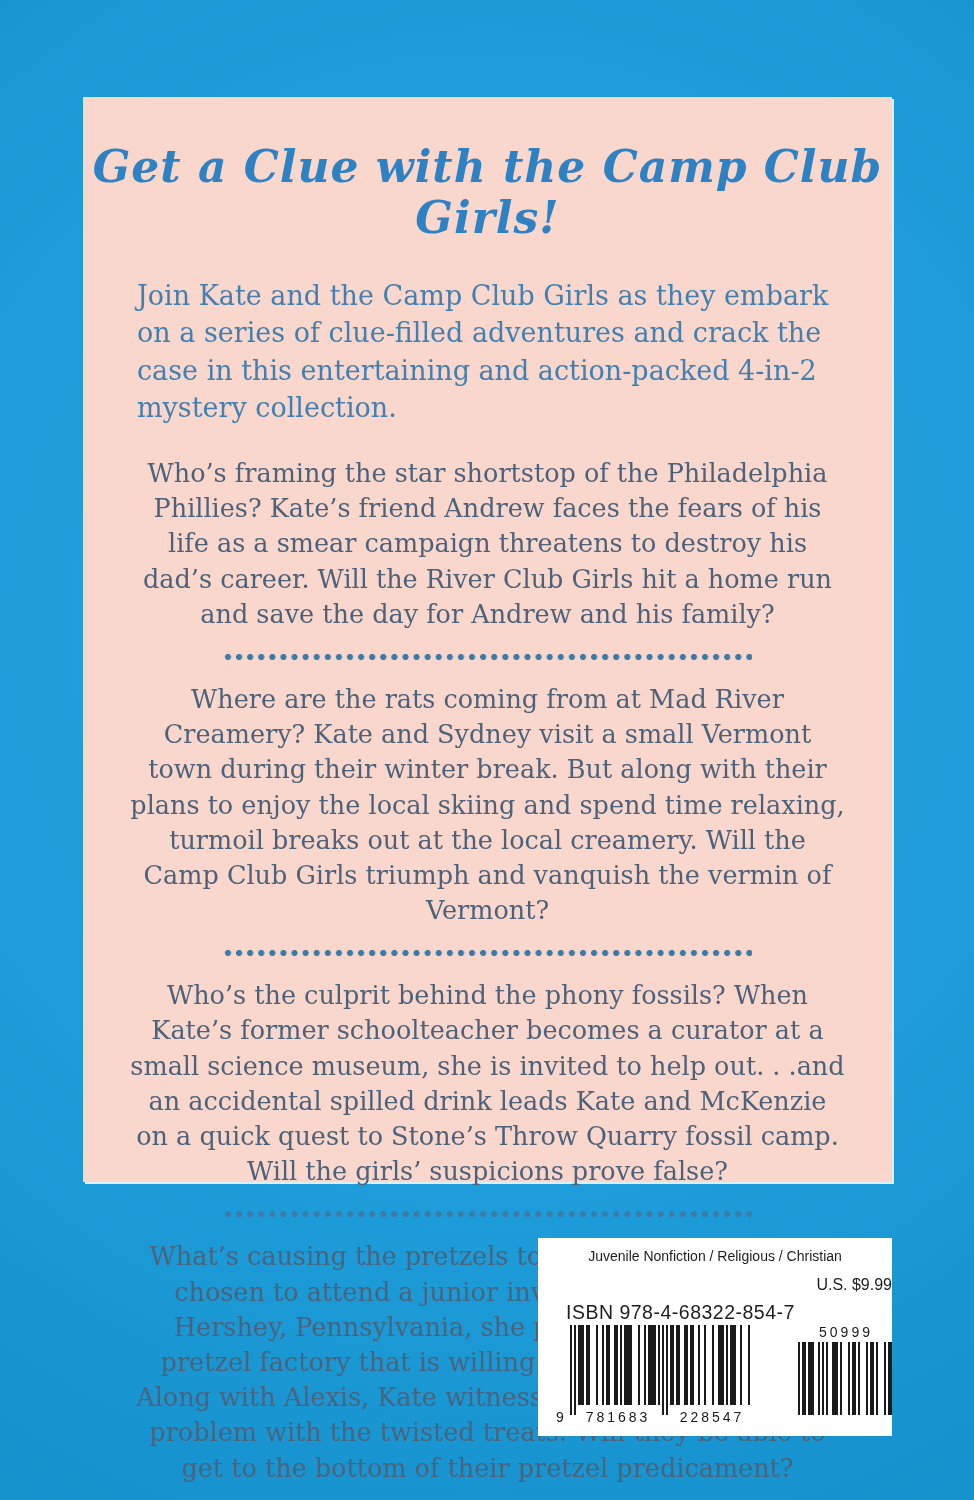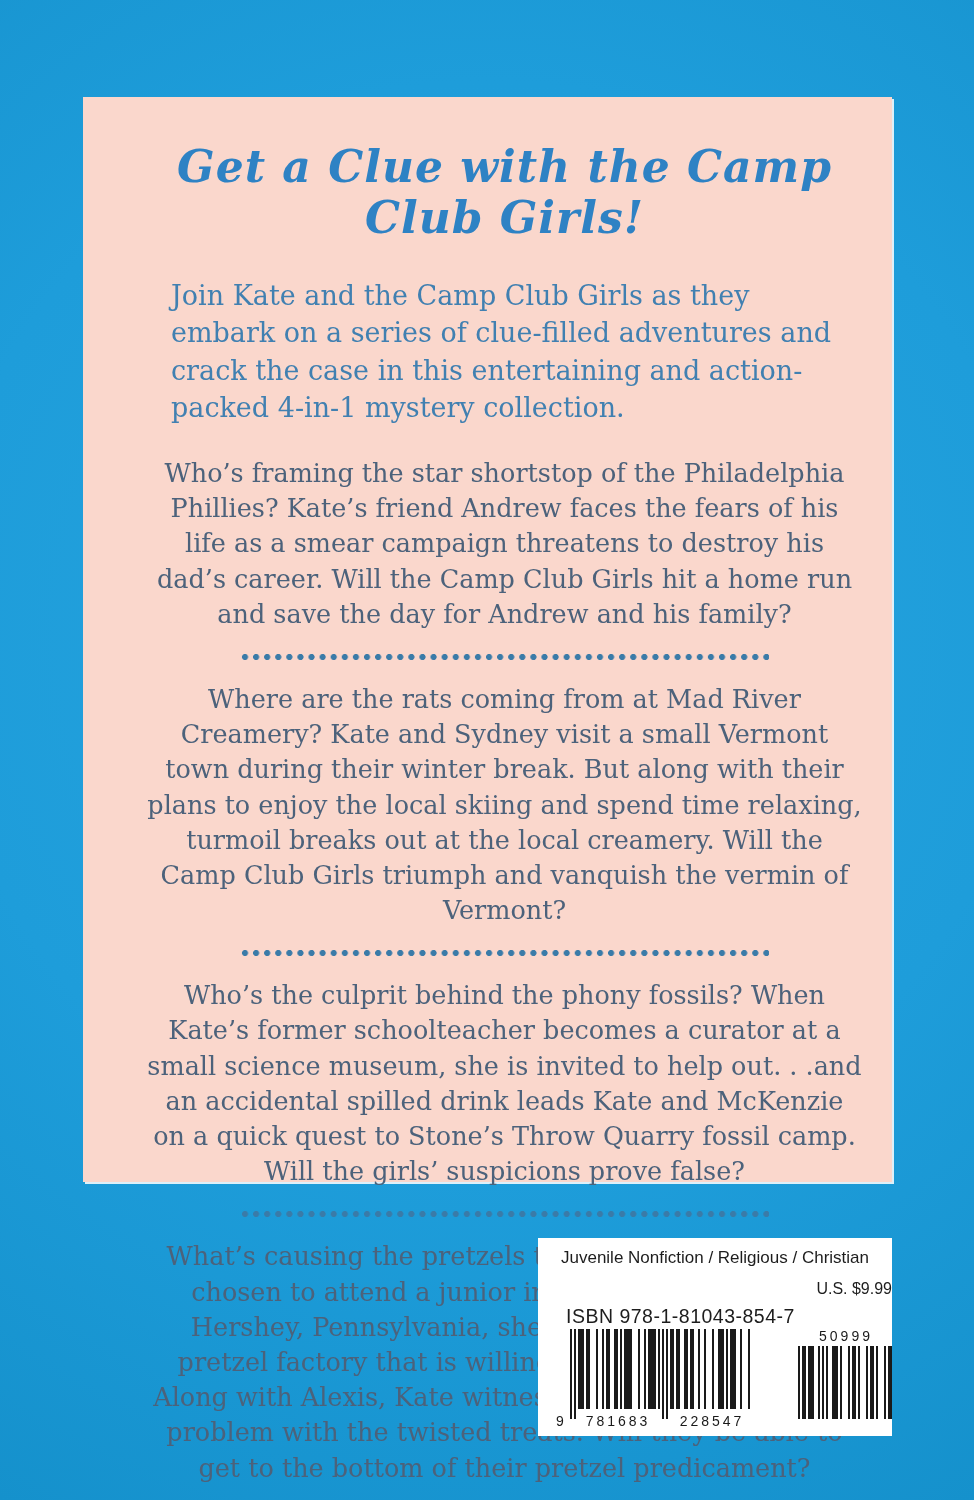--- a/index.html
+++ b/index.html
@@ -10,21 +10,20 @@
     background: radial-gradient(circle at 50% 42%, #27a4de 0%, #1e9dda 55%, #1591cc 100%);
     overflow: hidden;
   }
 
   .blurb-panel {
     position: absolute;
     left: 83px; top: 97px;
     width: 809px; height: 1085px;
     background: #fad7cc;
     box-shadow: 2px 2px 0 rgba(255,255,255,0.85);
-    padding-left: 34px;
   }
 
   .heading {
     margin-top: 44px;
     text-align: center;
     font-family: "DejaVu Serif", serif;
     font-style: italic;
     font-weight: bold;
     font-size: 44px;
     letter-spacing: 1px;
@@ -64,21 +63,21 @@
     left: 538px; top: 1238px;
     width: 354px; height: 198px;
     background: #ffffff;
     font-family: "Liberation Sans", sans-serif;
     color: #1d1d1d;
   }
 
   .category {
     margin-top: 9px;
     text-align: center;
-    font-size: 17px;
+    font-size: 14px;
     line-height: 1.32;
     color: #1d1d1d;
   }
 
   .price {
     margin-top: 11px;
     text-align: right;
     font-size: 16px;
     color: #1d1d1d;
   }
@@ -98,38 +97,38 @@
   }
   .ean13-wrap { width: 216px; }
   .addon-wrap { margin-left: 28px; width: 96px; }
   svg text { font-family: "Liberation Sans", sans-serif; }
 </style>
 </head>
 <body>
 
 <div class="blurb-panel">
   <div class="heading">Get a Clue with the Camp Club Girls!</div>
-  <div class="intro">Join Kate and the Camp Club Girls as they embark on a series of clue-filled adventures and crack the case in this entertaining and action-packed 4-in-1 mystery collection.</div>
+  <div class="intro">Join Kate and the Camp Club Girls as they embark on a series of clue-filled adventures and crack the case in this entertaining and action-packed 4-in-2 mystery collection.</div>
   <div class="stories">
-    <div class="story">Who’s framing the star shortstop of the Philadelphia Phillies? Kate’s friend Andrew faces the fears of his life as a smear campaign threatens to destroy his dad’s career. Will the Camp Club Girls hit a home run and save the day for Andrew and his family?</div>
+    <div class="story">Who’s framing the star shortstop of the Philadelphia Phillies? Kate’s friend Andrew faces the fears of his life as a smear campaign threatens to destroy his dad’s career. Will the River Club Girls hit a home run and save the day for Andrew and his family?</div>
     <div class="dots"></div>
     <div class="story">Where are the rats coming from at Mad River Creamery? Kate and Sydney visit a small Vermont town during their winter break. But along with their plans to enjoy the local skiing and spend time relaxing, turmoil breaks out at the local creamery. Will the Camp Club Girls triumph and vanquish the vermin of Vermont?</div>
     <div class="dots"></div>
     <div class="story">Who’s the culprit behind the phony fossils? When Kate’s former schoolteacher becomes a curator at a small science museum, she is invited to help out. . .and an accidental spilled drink leads Kate and McKenzie on a quick quest to Stone’s Throw Quarry fossil camp. Will the girls’ suspicions prove false?</div>
     <div class="dots"></div>
     <div class="story">What’s causing the pretzels to go flat? When Kate is chosen to attend a junior inventors’ showcase in Hershey, Pennsylvania, she partners with a local pretzel factory that is willing to test her invention. Along with Alexis, Kate witnesses a rather unwelcome problem with the twisted treats. Will they be able to get to the bottom of their pretzel predicament?</div>
   </div>
 </div>
 
 <div class="barcode-panel">
   <div class="category">
     <div>Juvenile Nonfiction / Religious / Christian</div>
   </div>
   <div class="price">U.S. $9.99</div>
-  <div class="isbn">ISBN 978-1-81043-854-7</div>
+  <div class="isbn">ISBN 978-4-68322-854-7</div>
   <div class="bars-row">
     <div class="ean13-wrap" id="ean13"><svg viewBox="0 0 206 100" width="206" height="100">
           <rect x="14" y="0" width="2" height="90" fill="#1a1a1a"></rect>
           <rect x="18" y="0" width="2" height="90" fill="#1a1a1a"></rect>
           <rect x="22" y="0" width="2" height="80" fill="#1a1a1a"></rect>
           <rect x="24" y="0" width="2" height="80" fill="#1a1a1a"></rect>
           <rect x="26" y="0" width="2" height="80" fill="#1a1a1a"></rect>
           <rect x="30" y="0" width="2" height="80" fill="#1a1a1a"></rect>
           <rect x="32" y="0" width="2" height="80" fill="#1a1a1a"></rect>
           <rect x="40" y="0" width="2" height="80" fill="#1a1a1a"></rect>

